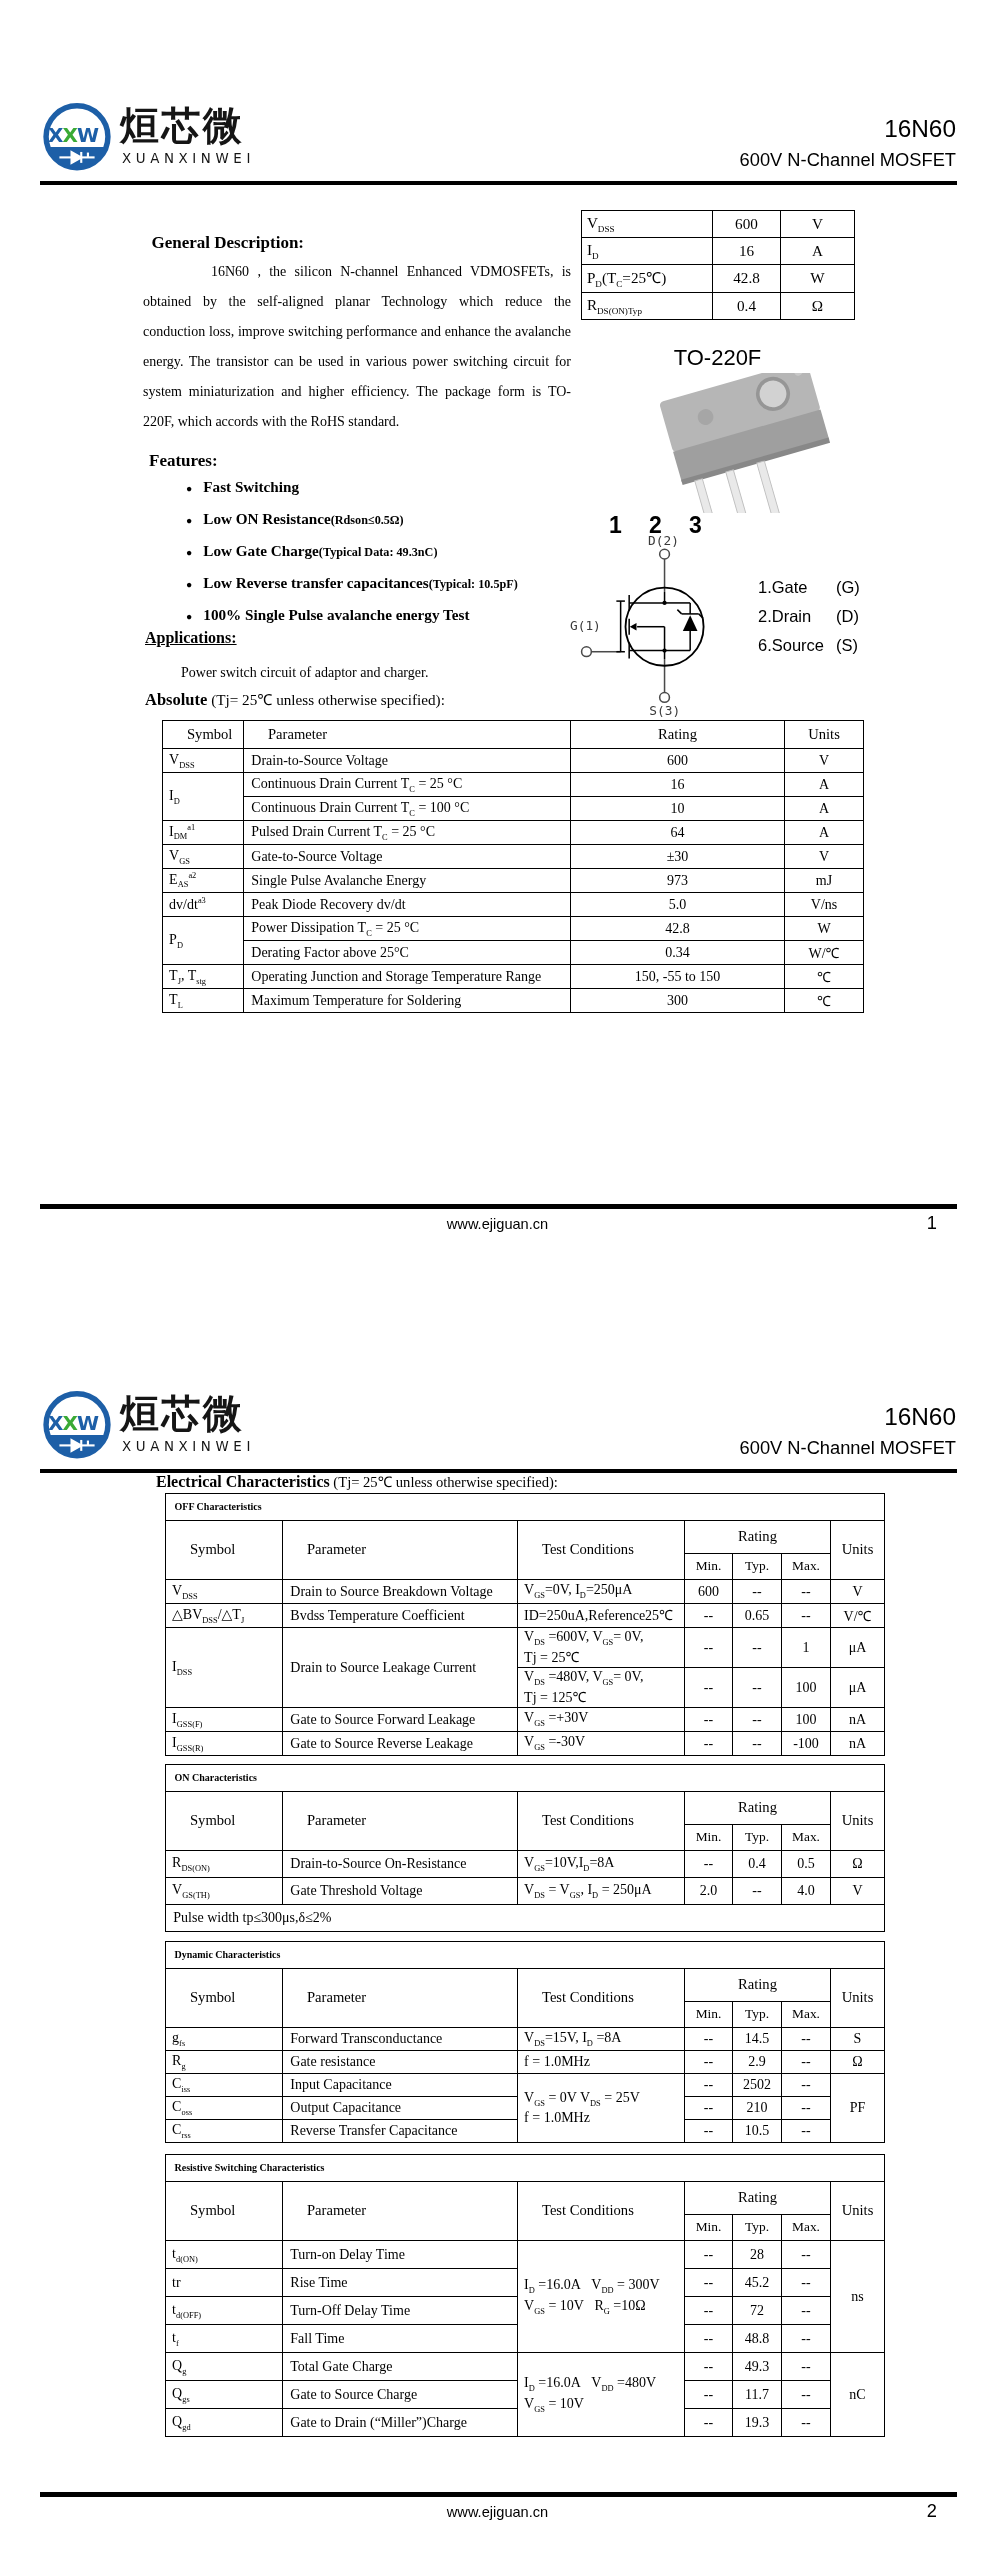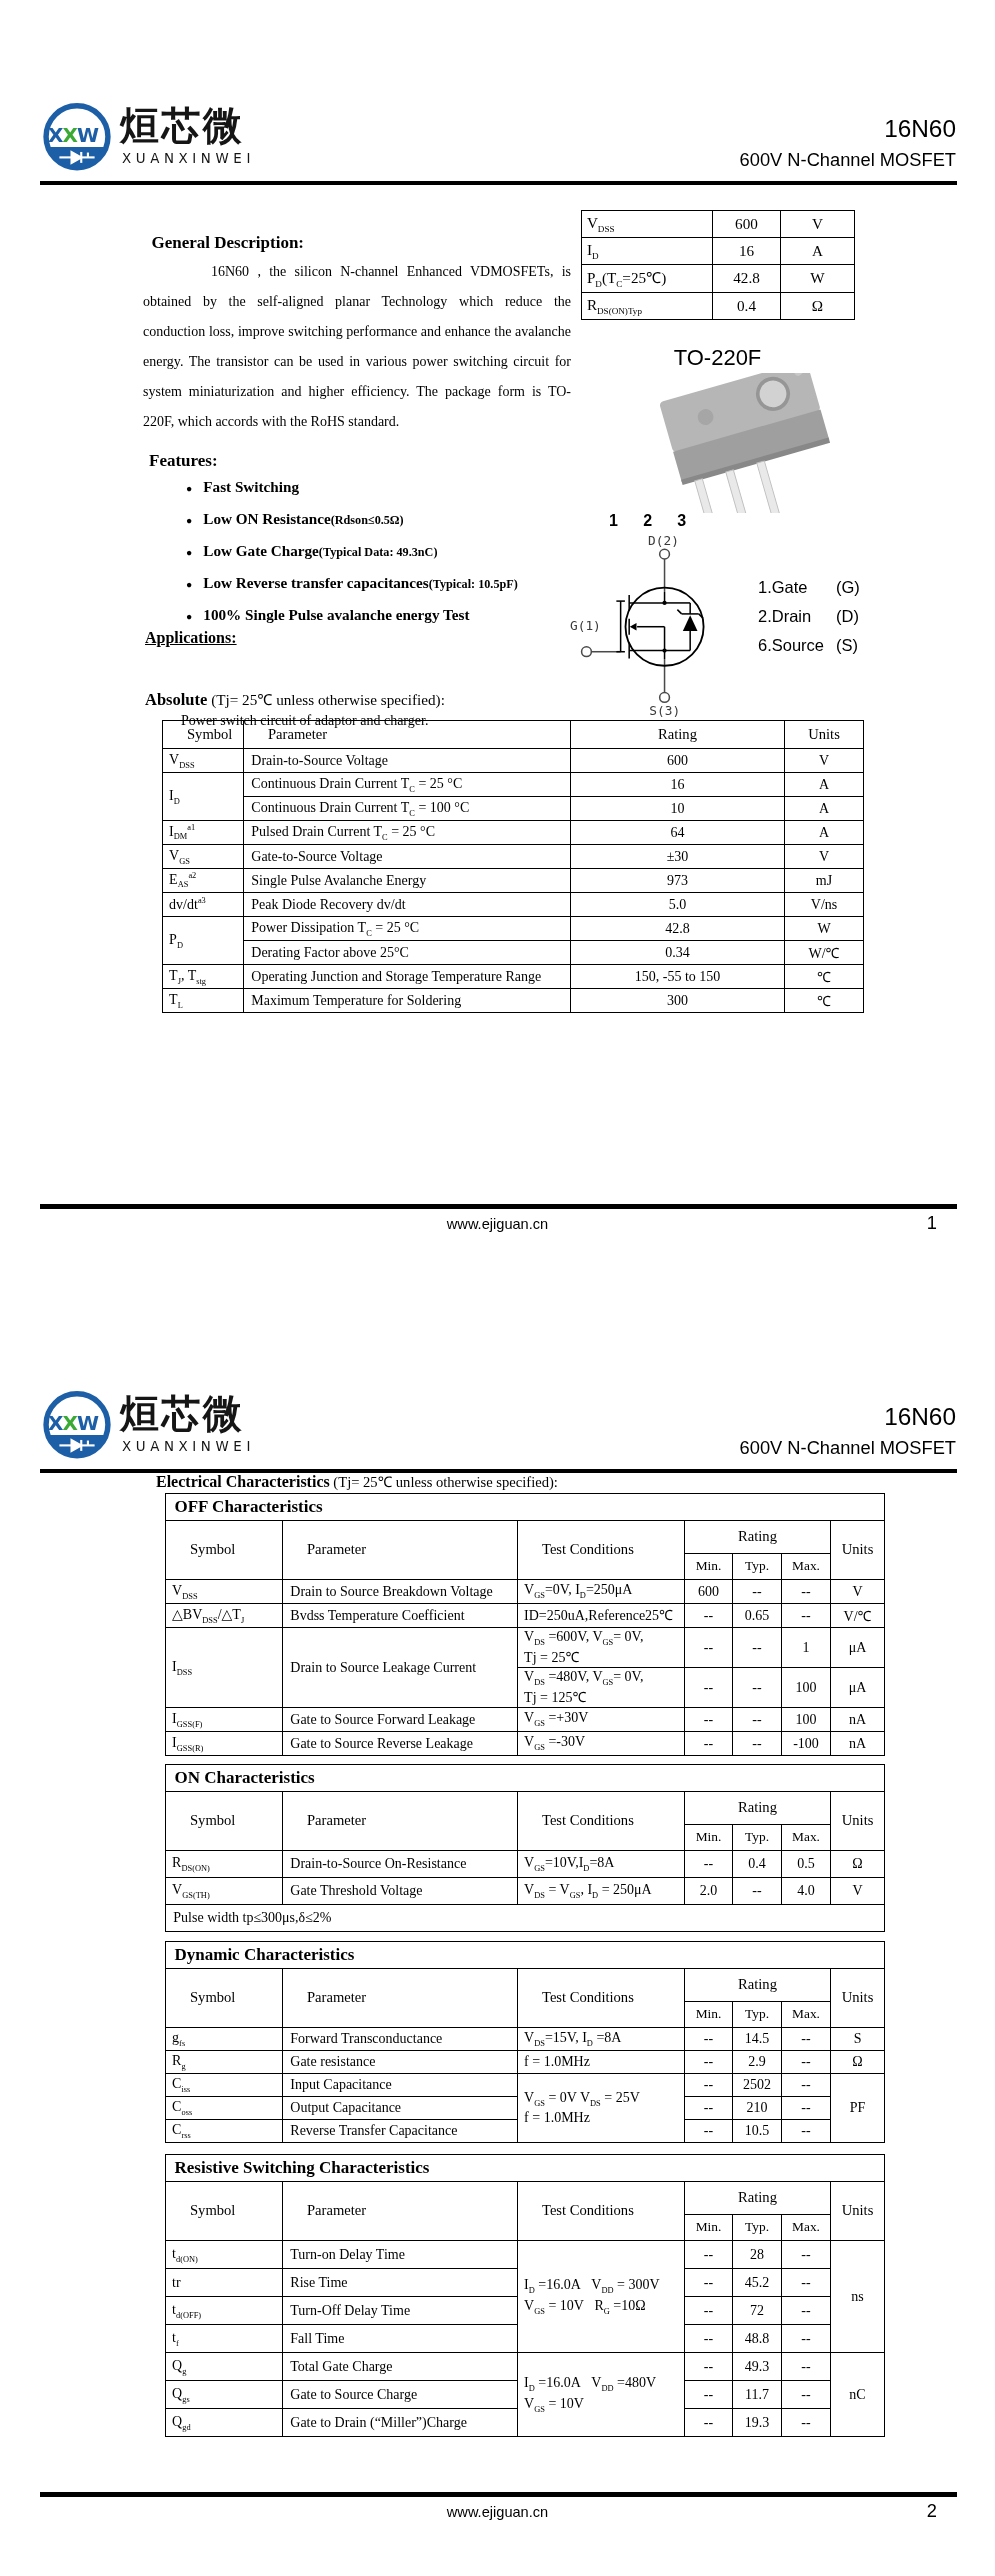--- a/index.html
+++ b/index.html
@@ -23,30 +23,30 @@
   .gen-desc p{margin:0;font-size:14px;line-height:30px;text-align:justify;text-indent:68px;}
   .sum-table{position:absolute;left:581px;top:210px;}
   table{border-collapse:collapse;table-layout:fixed;}
   td,th{border:1.2px solid #000;overflow:hidden;padding:0;}
   .sum-table table{width:273px;}
   .sum-table td{height:25px;font-size:15.2px;padding:0.6px 4.9px;}
   .sum-table td.lab{text-align:left;}
   .sum-table td.val,.sum-table td.unit{text-align:center;}
   .pkg-title{position:absolute;left:581px;top:345px;width:273px;text-align:center;font-family:"Liberation Sans",sans-serif;font-size:22px;}
   .pkg-svg{position:absolute;left:601px;top:373px;}
-  .pkg-pins{position:absolute;left:609px;top:512px;font-family:"Liberation Sans",sans-serif;font-weight:bold;font-size:16px;letter-spacing:10.4px;}
+  .pkg-pins{position:absolute;left:609px;top:512px;font-family:"Liberation Sans",sans-serif;font-weight:bold;font-size:23px;letter-spacing:10.4px;}
   .features{position:absolute;left:149px;top:451px;width:436px;}
   .features h2{margin:0;font-size:17px;font-weight:bold;}
   .feat-list{list-style:none;margin:7.3px 0 0 0;padding:0;}
   .feat-list li{display:flex;align-items:baseline;height:32px;}
   .bullet{font-size:10.4px;margin:0 11px 0 37px;}
   .feat-main{font-size:15.2px;font-weight:bold;white-space:nowrap;}
   .feat-note{font-size:12.2px;font-weight:bold;white-space:nowrap;}
   .apps-h{position:absolute;left:145px;top:629px;font-size:16px;font-weight:bold;text-decoration:underline;}
-  .apps-p{position:absolute;left:181px;top:665px;font-size:14px;margin-top:48px;}
+  .apps-p{position:absolute;left:181px;top:665px;font-size:14px;}
   .abs-h{position:absolute;left:145px;top:689px;font-size:15.2px;}
   .abs-h .bold-part{font-size:16.5px;font-weight:bold;}
   .abs-table{position:absolute;left:162px;top:720px;}
   .abs-table table{width:701px;border:1.8px solid #000;}
   .abs-table th{height:27px;font-size:14.6px;font-weight:normal;}
   .abs-table td{height:23px;font-size:14px;}
   .sym{text-align:left;padding-left:6.1px;font-size:14.6px;}
   .par{text-align:left;padding-left:7.3px;}
   .ctr{text-align:center;}
   .tc{text-align:left;padding-left:6.1px;font-size:11.6px;line-height:1.3;}
@@ -58,21 +58,21 @@
   .sym-svg{position:absolute;left:570px;top:534px;}
   .legend{position:absolute;left:758px;top:578px;font-family:"Liberation Sans",sans-serif;font-size:16.5px;}
   .legend .row{display:flex;height:29px;align-items:baseline;}
   .legend .nm{width:78px;}
   
   .elec-h{position:absolute;left:156px;top:183px;font-size:14.6px;}
   .elec-h .bold-part{font-size:16px;font-weight:bold;}
   .char{position:absolute;}
   .char table{width:720px;border:1.8px solid #000;}
   .char th{font-weight:normal;}
-  .char th.sect{height:25.6px;text-align:left;padding-left:8.5px;font-size:17px;font-weight:bold;margin-top:16px;}
+  .char th.sect{height:25.6px;text-align:left;padding-left:8.5px;font-size:10px;font-weight:bold;margin-top:16px;}
   .char tr.mainhdr th{height:32px;font-size:14.6px;}
   .char tr.subhdr th{height:25.6px;font-size:13.4px;border-bottom:1.8px solid #000;}
   .char tr.mainhdr th[rowspan]{border-bottom:1.8px solid #000;}
   .t-off{left:165px;top:205px;}
   .t-on{left:165px;top:476px;}
   .t-dyn{left:165px;top:653px;}
   .t-res{left:165px;top:866px;}
   .t-off td{height:23px;font-size:14px;}
   .t-on td{height:26px;font-size:14px;}
   .t-dyn td{height:22px;font-size:14px;}

